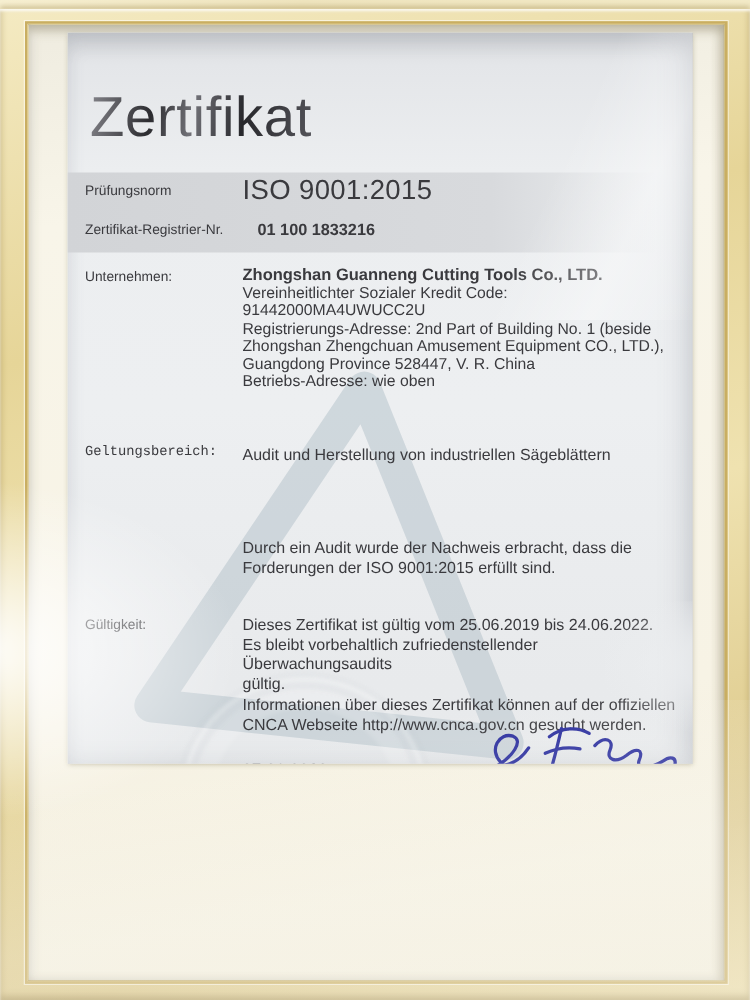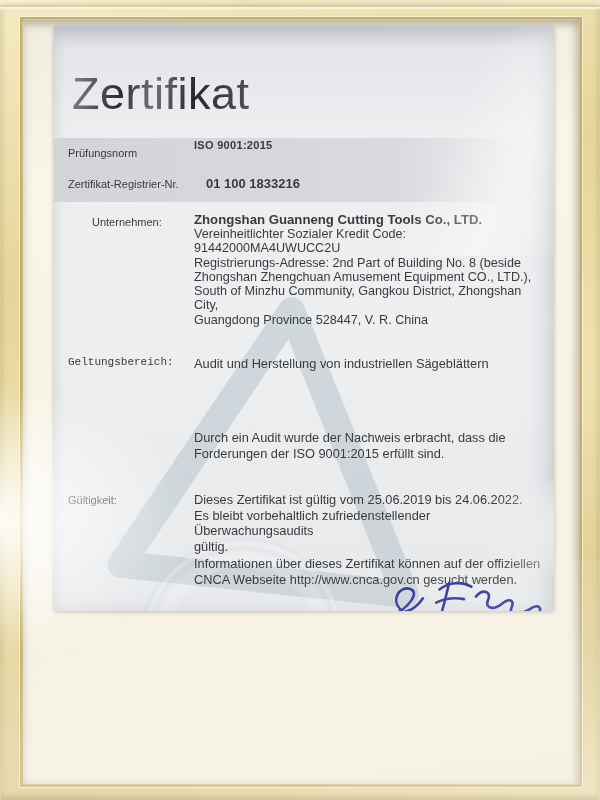--- a/index.html
+++ b/index.html
@@ -38,24 +38,24 @@
     font-size:45px; letter-spacing:.5px; font-weight:400;
     background:linear-gradient(100deg,#86868c 0%,#2c2c30 28%,#717177 46%,#28282c 68%,#55555b 100%);
     -webkit-background-clip:text; background-clip:text; color:transparent;
   }
   .band {
     position:absolute; left:0; top:112px; width:472px; height:64px;
     background:linear-gradient(to right,#d2d4d7 0%,#d8dadd 72%,rgba(216,218,221,0) 100%);
   }
   .label { font-size:11px; }
   .standard-label { left:14px; top:121px; }
-  .standard-value { left:140px; top:113px; font-size:11px; font-weight:700; letter-spacing:.3px; }
+  .standard-value { left:140px; top:113px; font-size:22px; font-weight:400; letter-spacing:.3px; }
   .registry-label { left:14px; top:152px; }
   .registry-value { left:152px; top:150px; font-size:13px; font-weight:700; }
-  .company-label { left:14px; top:190px;margin-left:24px; }
+  .company-label { left:14px; top:190px; }
   .company-name { left:140px; top:186px; font-size:13.2px; font-weight:700; width:355px; }
   .company-address { left:140px; top:201px; font-size:12.6px; line-height:14.3px; width:355px; }
   .scope-label { left:14px; top:330px;font-family:Liberation Mono, monospace; }
   .scope-value { left:140px; top:330px; font-size:12.8px; width:340px; }
   .audit-block { left:140px; top:404px; font-size:12.8px; line-height:15.6px; width:350px; }
   .validity-label { left:14px; top:468px; }
   .validity-block { left:140px; top:466px; font-size:12.8px; line-height:15.6px; width:355px; }
   .info-block { left:140px; top:530px; font-size:12.8px; line-height:15.6px; width:355px; }
   .issue-date { left:140px; top:582px; font-size:13px; font-weight:600; letter-spacing:.3px; }
   .signature-svg { position:absolute; left:330px; top:546px; transform:rotate(-3deg); }
@@ -122,24 +122,24 @@
 
   <div class="txt label standard-label">Prüfungsnorm</div>
   <div class="txt standard-value">ISO 9001:2015</div>
   <div class="txt label registry-label">Zertifikat-Registrier-Nr.</div>
   <div class="txt registry-value">01 100 1833216</div>
 
   <div class="txt label company-label">Unternehmen:</div>
   <div class="txt company-name">Zhongshan Guanneng Cutting Tools Co., LTD.</div>
   <div class="txt company-address">
     <div>Vereinheitlichter Sozialer Kredit Code: 91442000MA4UWUCC2U</div>
-    <div>Registrierungs-Adresse: 2nd Part of Building No. 8 (beside</div>
+    <div>Registrierungs-Adresse: 2nd Part of Building No. 1 (beside</div>
     <div>Zhongshan Zhengchuan Amusement Equipment CO., LTD.),</div>
-    <div>South of Minzhu Community, Gangkou District, Zhongshan City,</div>
     <div>Guangdong Province 528447, V. R. China</div>
+    <div>Betriebs-Adresse: wie oben</div>
   </div>
 
   <div class="txt label scope-label">Geltungsbereich:</div>
   <div class="txt scope-value">Audit und Herstellung von industriellen Sägeblättern</div>
 
   <div class="txt audit-block">
     <div>Durch ein Audit wurde der Nachweis erbracht, dass die</div>
     <div>Forderungen der ISO 9001:2015 erfüllt sind.</div>
   </div>
 

